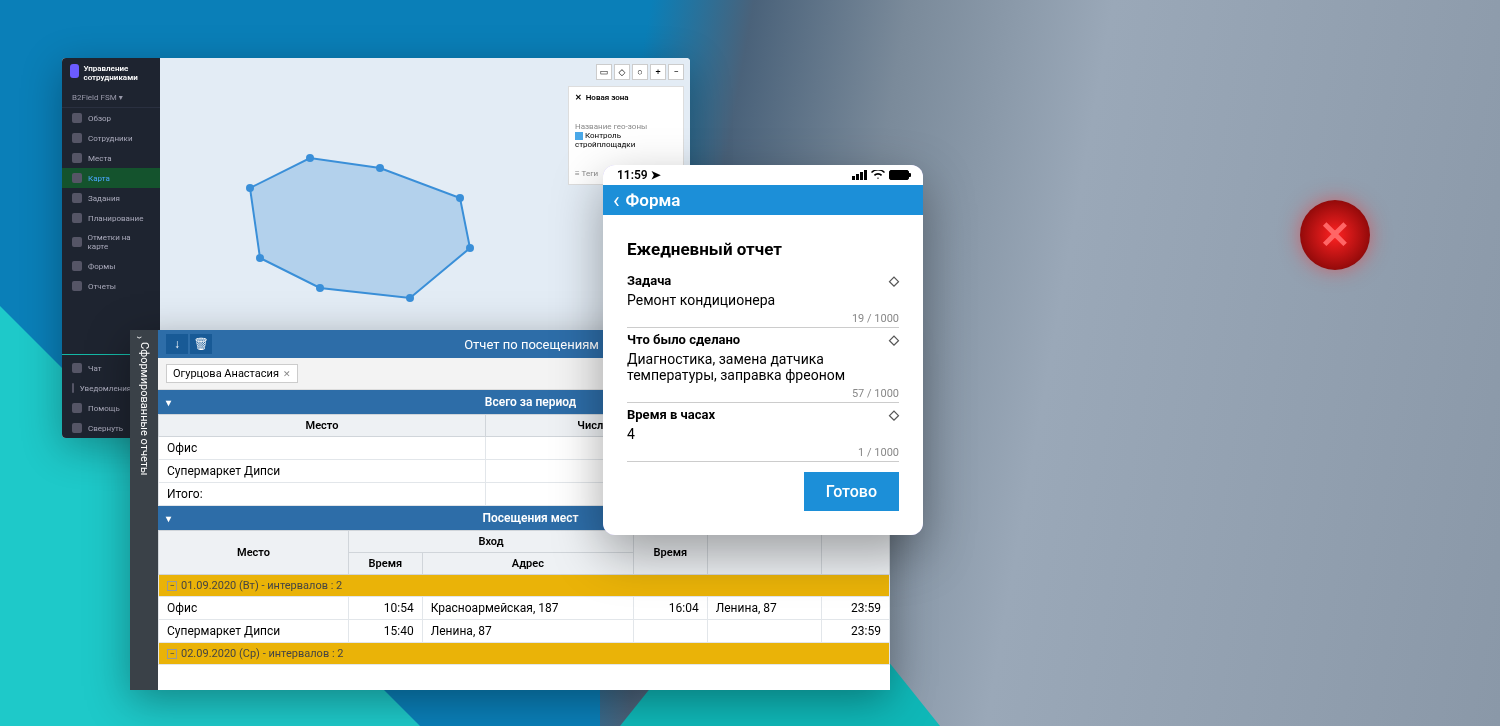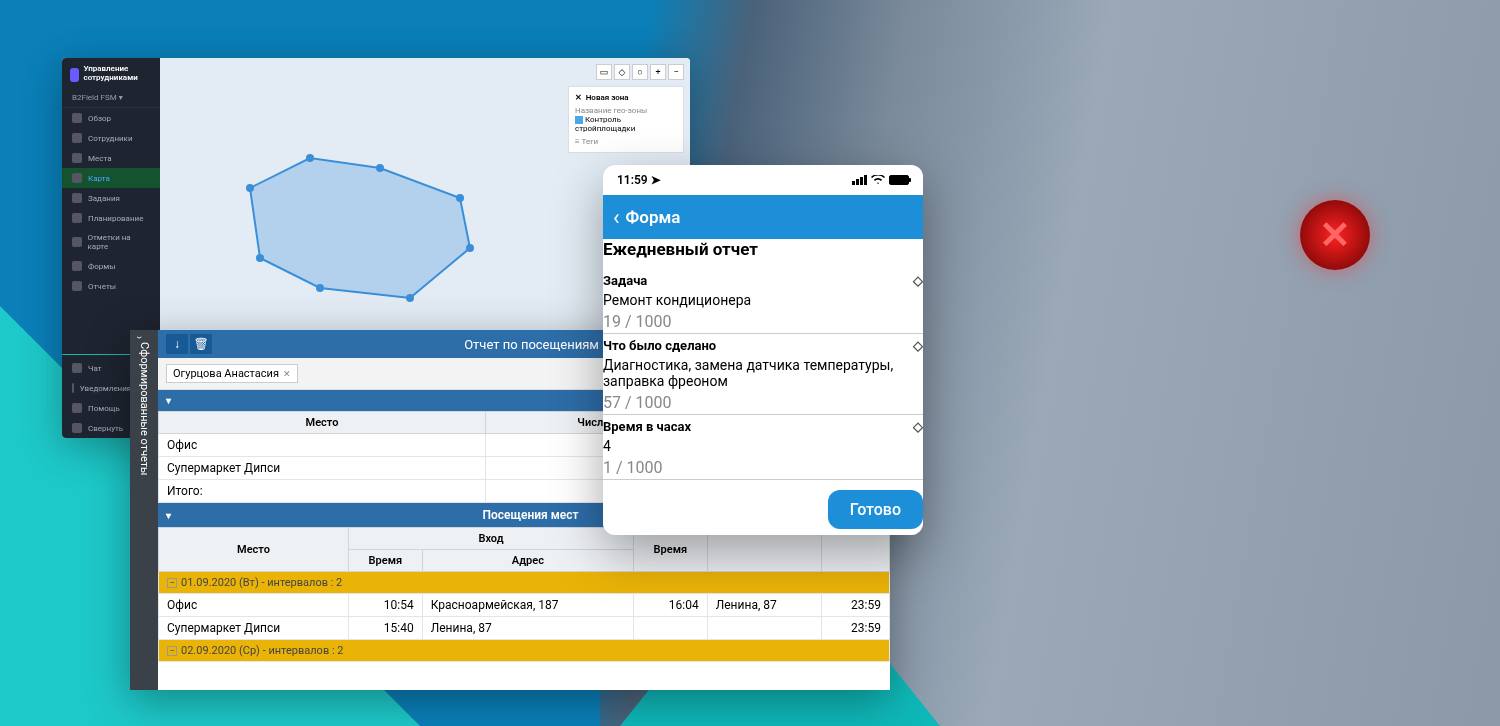--- a/index.html
+++ b/index.html
@@ -4,36 +4,36 @@
 <style>
 *{box-sizing:border-box;margin:0;padding:0;font-family:-apple-system,Segoe UI,Roboto,Arial,sans-serif}
 body{width:1500px;height:726px;background:#0a7fb8;overflow:hidden;position:relative}
 .bg-photo{position:absolute;right:0;top:0;width:900px;height:726px;background:linear-gradient(100deg,#0a7fb8 0%,#0a7fb8 5%,#4a627a 15%,#7a8a9a 30%,#9aa8b8 50%,#8a98a8 100%)}
 .bg-accent{position:absolute;left:0;bottom:0;width:0;height:0;border-left:420px solid #1ec9c9;border-top:420px solid transparent}
 .bg-accent2{position:absolute;right:400px;bottom:-200px;width:0;height:0;border-left:320px solid transparent;border-right:320px solid transparent;border-bottom:400px solid #0fb8b8}
 .turnstile-x{position:absolute;right:130px;top:200px;width:70px;height:70px;border-radius:50%;background:radial-gradient(#ff2222,#660000);display:flex;align-items:center;justify-content:center;color:#ff6666;font-size:38px;font-weight:bold;box-shadow:0 0 20px rgba(255,40,40,.5)}
 
 .desktop-window{position:absolute;left:62px;top:58px;width:628px;height:380px;background:#fff;border-radius:4px;box-shadow:0 10px 40px rgba(0,0,0,.3);display:flex;overflow:hidden}
 .dw-sidebar{width:98px;background:#1e2430;color:#aab;font-size:8px;display:flex;flex-direction:column}
-.dw-brand{display:flex;align-items:flex-end;gap:4px;padding:6px 8px;color:#fff;font-weight:600}
+.dw-brand{display:flex;align-items:flex-start;gap:4px;padding:6px 8px;color:#fff;font-weight:600}
 .dw-logo{width:14px;height:14px;background:#6b5bff;border-radius:3px}
 .dw-org{padding:5px 10px;color:#99a;border-bottom:1px solid #2a3040}
 .dw-nav{flex:1}
 .dw-nav-item{display:flex;align-items:center;gap:6px;padding:5px 10px;cursor:pointer}
 .dw-nav-item.active{background:#14532d;color:#4aa8ff}
 .dw-nav-icon{width:10px;height:10px;background:#556;border-radius:2px}
 .dw-bottom{border-top:1px solid #14b8a6;padding-top:3px}
 .dw-badge{background:#e53935;color:#fff;font-size:6px;padding:0 3px;border-radius:4px;margin-left:auto}
 .dw-main{flex:1;position:relative;background:#e3ecf5}
 .map-poly{position:absolute;left:70px;top:90px;width:260px;height:160px}
 .map-ctrl{position:absolute;right:6px;top:6px;display:flex;gap:2px}
 .map-btn{width:16px;height:16px;background:#fff;border:1px solid #ccc;font-size:9px;display:flex;align-items:center;justify-content:center}
 .zone-panel{position:absolute;right:6px;top:28px;width:116px;background:#fff;border:1px solid #ddd;padding:6px;font-size:8px}
 .zone-title{font-weight:600;margin-bottom:4px;display:flex;gap:4px}
-.zone-field{margin-top:4px;color:#888}
+.zone-field{margin-top:20px;color:#888}
 .zone-color{display:inline-block;width:8px;height:8px;background:#4aa8e8;vertical-align:middle}
 
 .report-window{position:absolute;left:130px;top:330px;width:760px;height:360px;background:#fff;box-shadow:0 10px 40px rgba(0,0,0,.35);display:flex;font-size:12px}
 .rw-side{width:28px;background:#3a4148;color:#fff;writing-mode:vertical-rl;text-align:center;padding:12px 0;font-size:11px;display:flex;align-items:center;justify-content:flex-start}
 .rw-side-arrow{position:absolute;left:4px;top:6px;color:#fff;font-size:10px}
 .rw-main{flex:1;display:flex;flex-direction:column;overflow:hidden}
 .rw-toolbar{background:#2d6da8;color:#fff;height:28px;display:flex;align-items:center;padding:0 8px;font-size:13px}
 .rw-tool-btn{width:22px;height:20px;background:#185a96;margin-right:2px;display:inline-flex;align-items:center;justify-content:center;font-size:12px}
 .rw-title{flex:1;text-align:center}
 .rw-chip-row{background:#f3f3f3;padding:6px 8px;border-bottom:1px solid #ddd}
@@ -47,28 +47,28 @@
 .rw-table td{border:1px solid #e2e6ea;padding:4px 8px}
 .rw-table td.num{text-align:right}
 .rw-group-row td{background:#eab308;font-size:11px;color:#444}
 .rw-exp{display:inline-block;width:10px;height:10px;border:1px solid #999;text-align:center;line-height:8px;font-size:9px;margin-right:4px}
 
 .phone{position:absolute;left:603px;top:165px;width:320px;height:370px;background:#c4b5fd;border-radius:12px;box-shadow:0 18px 50px rgba(0,0,0,.35);overflow:hidden;display:flex;flex-direction:column}
 .ph-status{height:30px;background:#fff;display:flex;align-items:center;justify-content:space-between;padding:0 14px;font-size:12px;font-weight:600}
 .ph-status-icons{display:flex;gap:4px;align-items:center}
 .ph-header{background:#1c8fd8;color:#fff;height:44px;display:flex;align-items:center;padding:0 10px;font-size:17px;font-weight:600}
 .ph-back{font-size:22px;margin-right:6px;font-weight:400}
-.ph-content{flex:1;padding:0;background:#fff}
+.ph-content{flex:1;padding:24px;background:#fff}
 .ph-title{font-size:17px;font-weight:700;margin-bottom:14px}
 .ph-field{margin-bottom:4px;border-bottom:1px solid #ccc;padding-bottom:2px;position:relative}
 .ph-label{font-size:13px;font-weight:700;display:flex;justify-content:space-between;align-items:center}
 .ph-erase{color:#555;font-size:13px}
 .ph-value{font-size:14px;margin:4px 0}
-.ph-counter{font-size:16px;color:#888}
-.ph-submit{background:#1c8fd8;color:#fff;font-size:16px;font-weight:500;padding:10px 22px;border:none;border-radius:12px;float:right;margin-top:6px}
+.ph-counter{text-align:right;font-size:11px;color:#888}
+.ph-submit{background:#1c8fd8;color:#fff;font-size:16px;font-weight:500;padding:10px 22px;border:none;border-radius:0;float:right;margin-top:6px}
 .signal-bars{display:inline-flex;align-items:flex-end;gap:1px}
 .signal-bars span{width:3px;background:#000}
 .sb1{height:4px}.sb2{height:6px}.sb3{height:8px}.sb4{height:10px}
 .wifi-icon{width:14px;height:10px;position:relative}
 .battery-icon{width:20px;height:10px;border:1px solid #000;border-radius:2px;position:relative;background:#000}
 .battery-icon::after{content:"";position:absolute;right:-3px;top:2px;width:2px;height:4px;background:#000;border-radius:0 1px 1px 0}
 </style>
 </head>
 <body>
 
@@ -193,20 +193,21 @@
       <span class="rw-title">Отчет по посещениям мест</span>
     </div>
     <div class="rw-chip-row">
       <span class="rw-chip">
         <span>Огурцова Анастасия</span>
         <span class="rw-chip-x">✕</span>
       </span>
     </div>
     <div class="rw-sect-head">
       <span class="rw-chev">▾</span>
+      <span class="rw-sect-title">Всего за период</span>
     </div>
     <table class="rw-table">
       <tbody>
           <tr>
         <th>Место</th>
         <th>Число посещений</th>
         <th>Время</th>
       </tr>
       <tr>
             <td>Офис</td>

